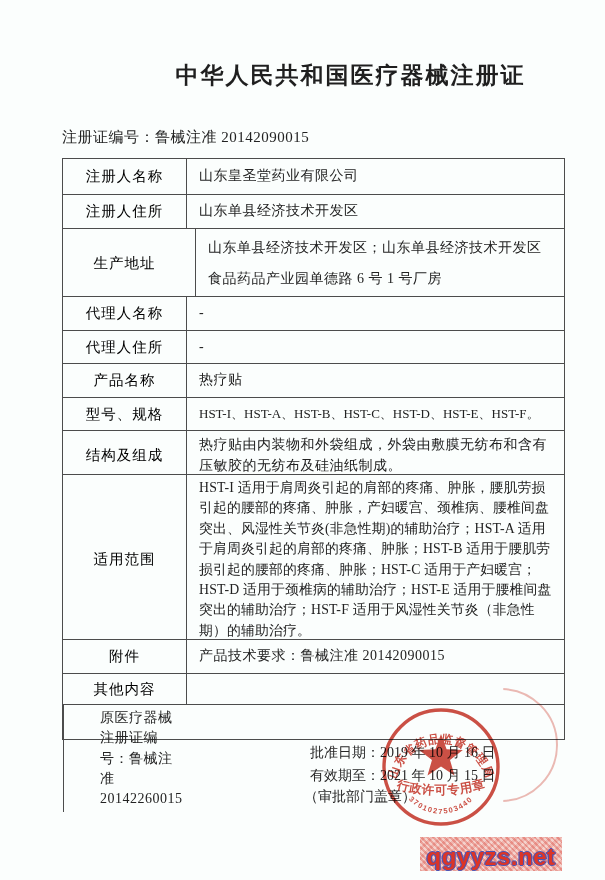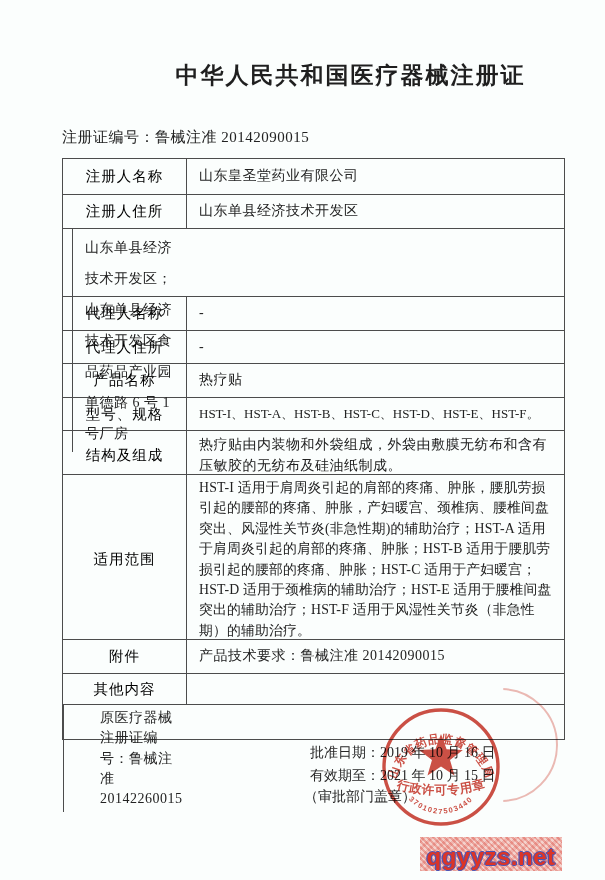--- a/index.html
+++ b/index.html
@@ -95,20 +95,21 @@
   <div class="cert-table">
     <div class="t-row r1">
       <div class="cell-label">注册人名称</div>
       <div class="cell-value">山东皇圣堂药业有限公司</div>
     </div>
     <div class="t-row r2">
       <div class="cell-label">注册人住所</div>
       <div class="cell-value">山东单县经济技术开发区</div>
     </div>
     <div class="t-row r3">
+      <div class="cell-label">生产地址</div>
       <div class="cell-value">山东单县经济技术开发区；山东单县经济技术开发区食品药品产业园单德路 6 号 1 号厂房</div>
     </div>
     <div class="t-row r4">
       <div class="cell-label">代理人名称</div>
       <div class="cell-value">-</div>
     </div>
     <div class="t-row r5">
       <div class="cell-label">代理人住所</div>
       <div class="cell-value">-</div>
     </div>

